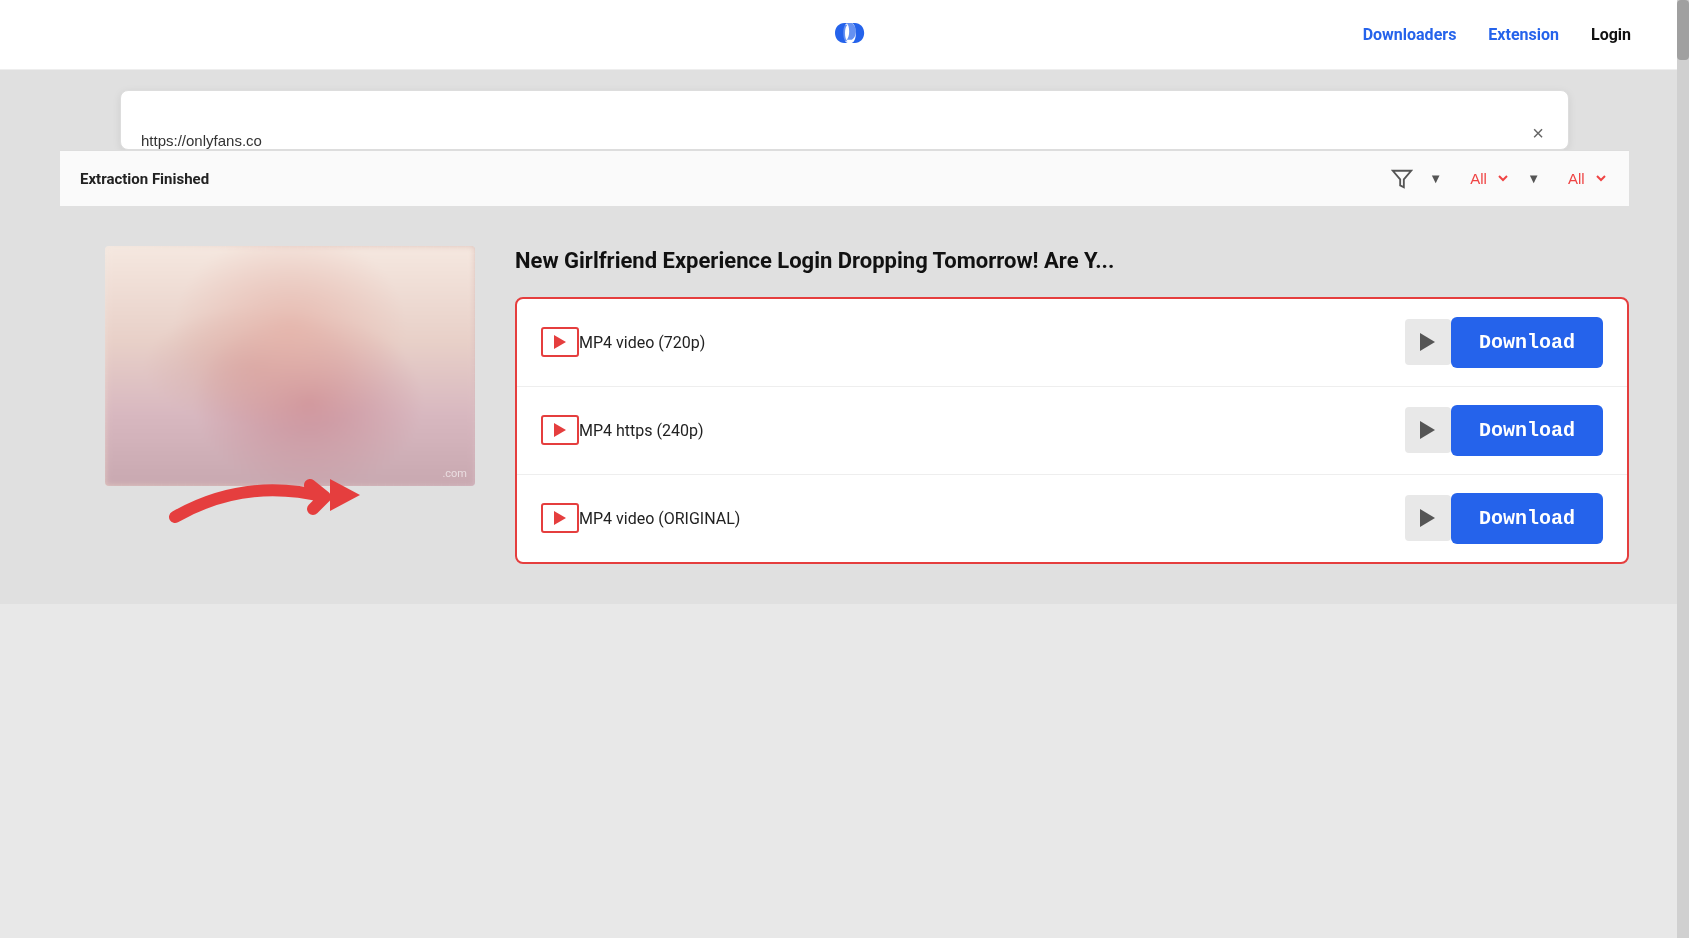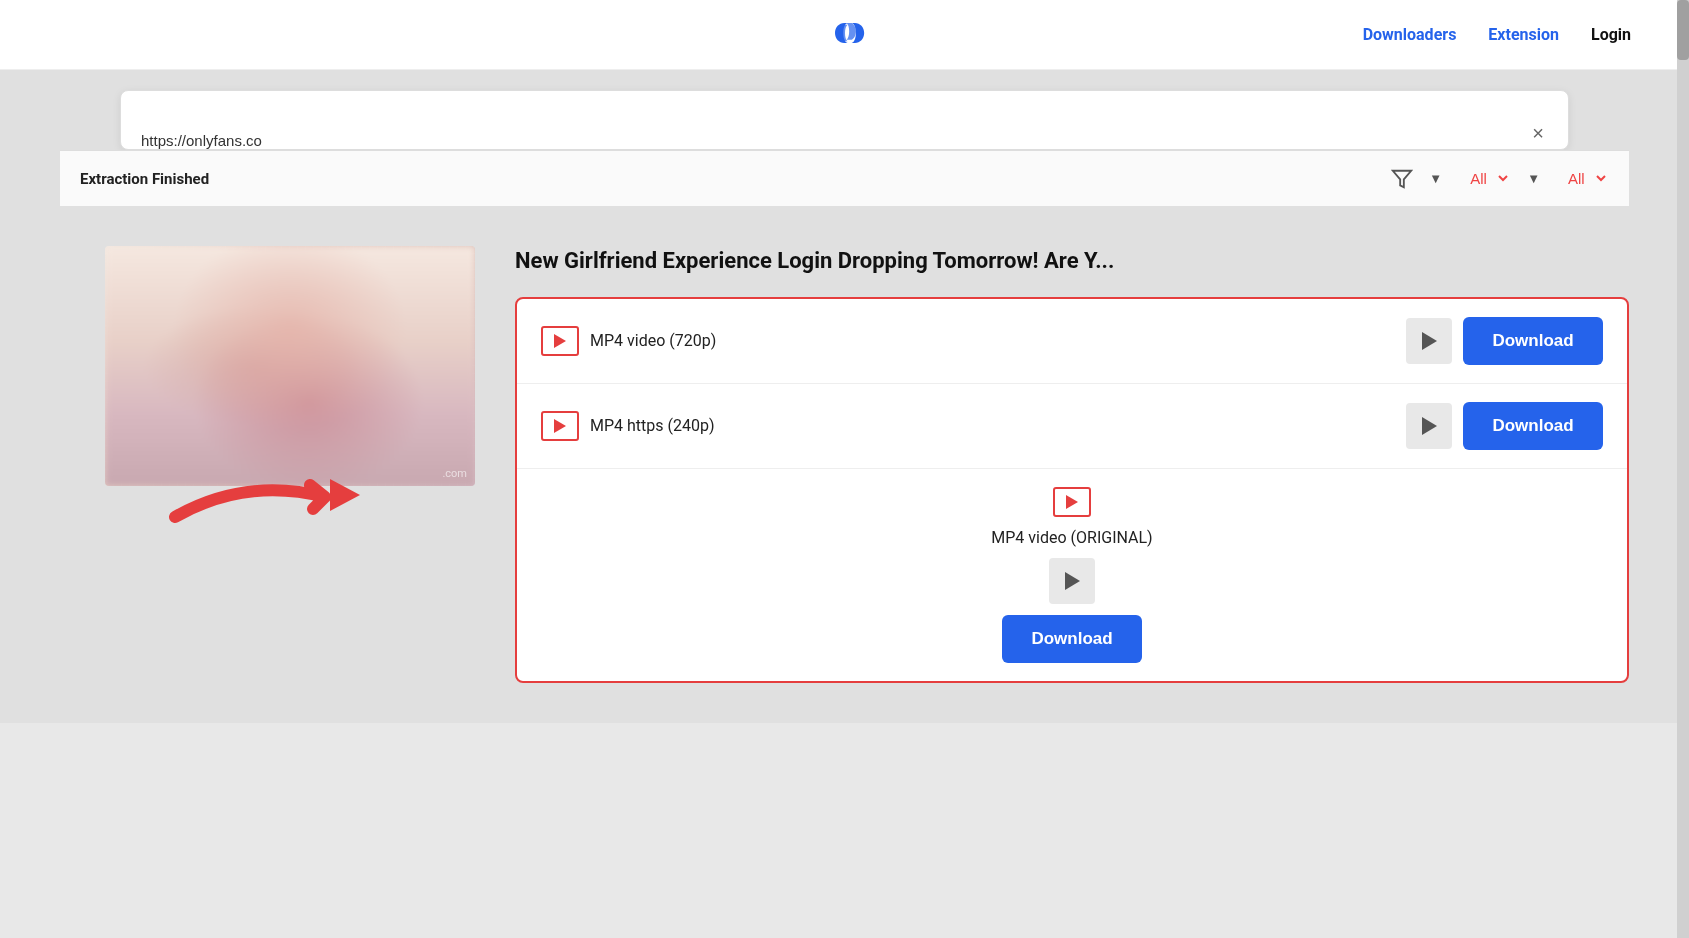--- a/index.html
+++ b/index.html
@@ -169,25 +169,24 @@
       border: 2.5px solid #e53e3e;
       border-radius: 8px;
       overflow: hidden;
       background: #fff;
     }
     .download-row {
       display: flex;
       align-items: center;
       padding: 18px 24px;
       border-bottom: 1px solid #eee;
-      gap: 11px;
+      gap: 0;
     }
     .download-row:last-child {
       border-bottom: none;
-      flex-direction: column;
     }
     .video-file-icon {
       width: 38px;
       height: 30px;
       border: 2px solid #e53e3e;
       border-radius: 3px;
       display: flex;
       align-items: center;
       justify-content: center;
       flex-shrink: 0;
@@ -222,25 +221,26 @@
       border-style: solid;
       border-width: 9px 0 9px 15px;
       border-color: transparent transparent transparent #555;
     }
     .download-btn {
       background: #2563eb;
       color: #fff;
       border: none;
       border-radius: 6px;
       padding: 14px 28px;
-      font-size: 17px;
+      font-size: 20px;
       font-weight: 600;
       cursor: pointer;
       min-width: 140px;
       text-align: center;
+      font-family: Liberation Mono, monospace;
     }
 
     
     .logo-svg {
       width: 50px;
       height: 36px;
     }
   </style>
 </head>
 <body>

